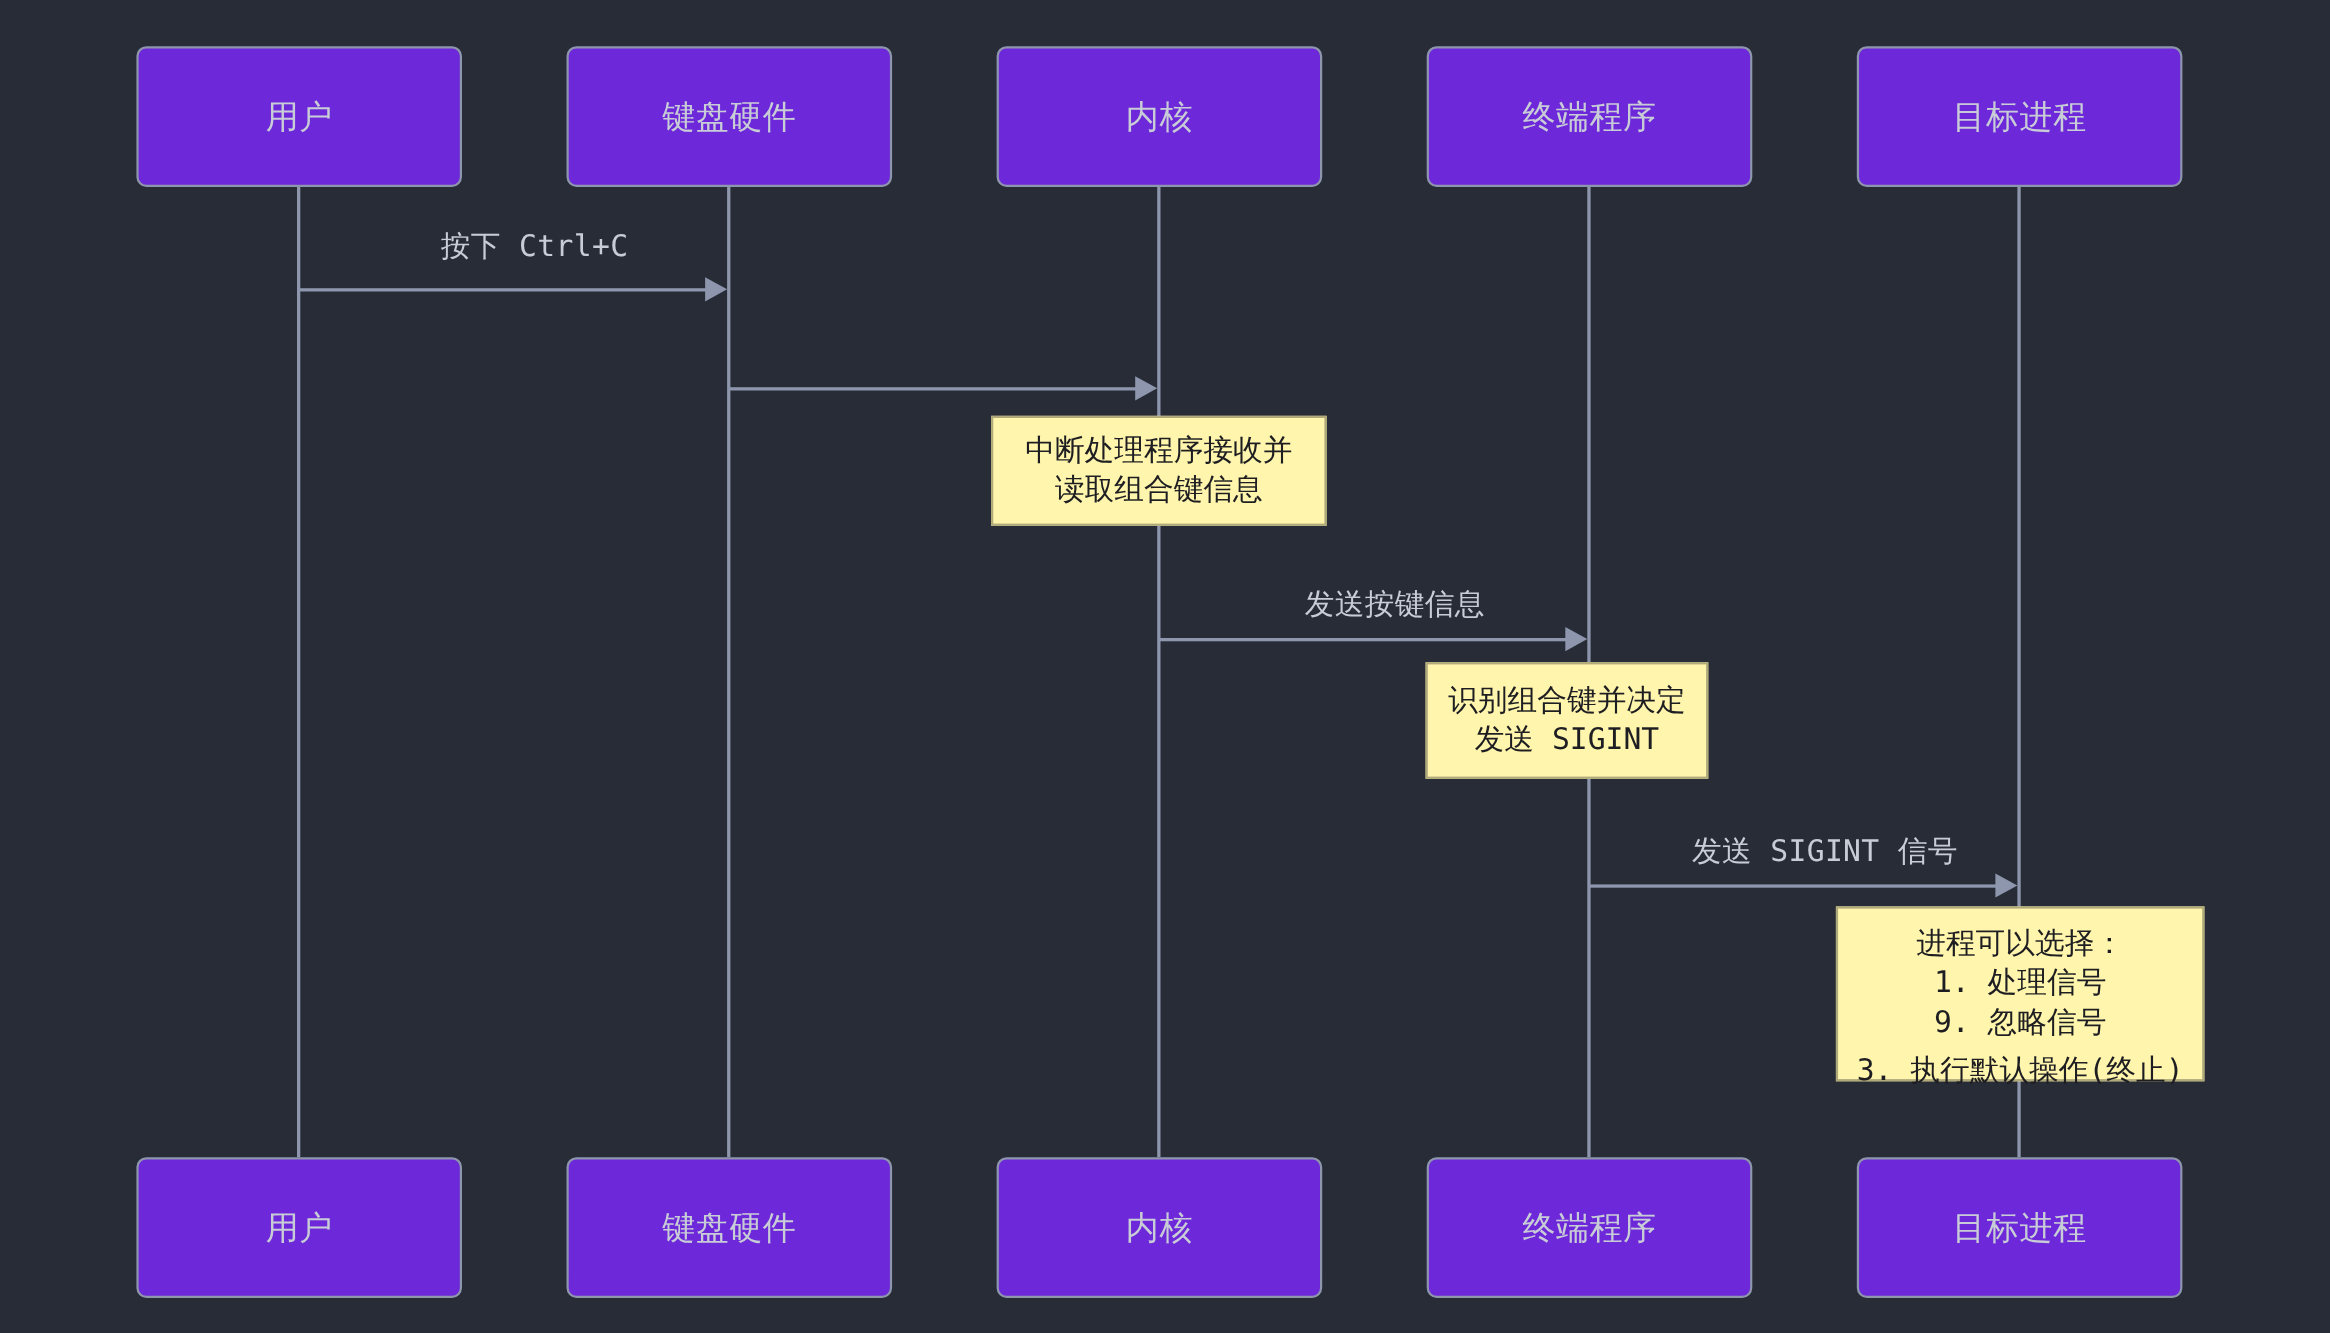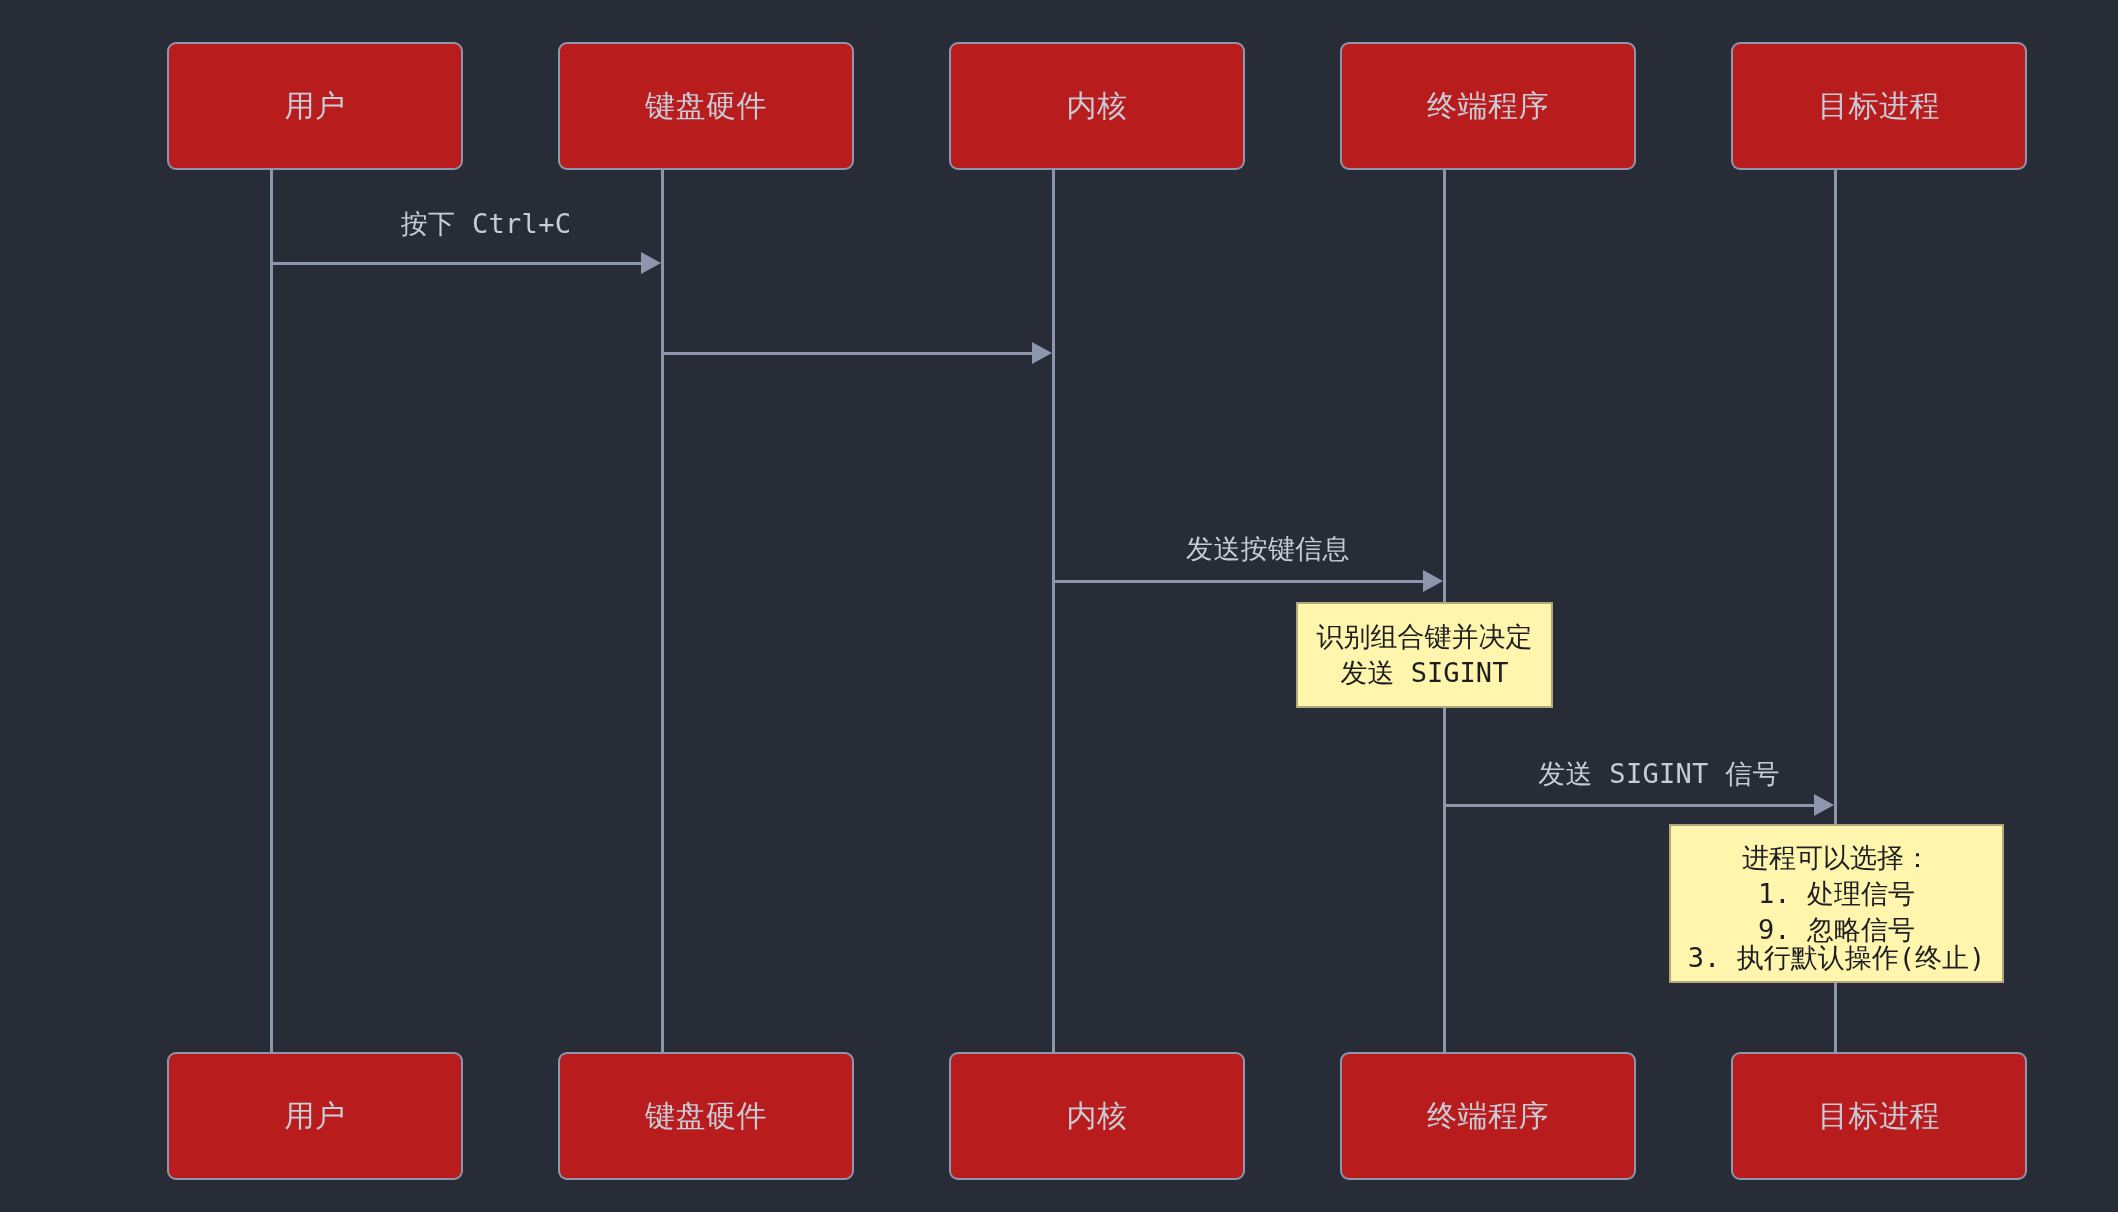--- a/index.html
+++ b/index.html
@@ -15,28 +15,27 @@
     overflow: hidden;
     font-family: "DejaVu Sans", "Liberation Sans", sans-serif;
   }
 
   
   .participant {
     position: absolute;
     width: 296px;
     height: 128px;
     box-sizing: border-box;
-    background: #b91c1c;
+    background: #6d28d9;
     border: 2px solid #8d96ad;
     border-radius: 9px;
     display: flex;
     align-items: center;
     justify-content: center;
     z-index: 6;
-    margin-left: 43px;
   }
   .participant .plabel {
     font-size: 30px;
     color: #c8ccd6;
     letter-spacing: 0.5px;
     white-space: nowrap;
   }
 
   
   .lifeline {
@@ -135,39 +134,43 @@
     <span class="plabel">目标进程</span>
   </div>
 
   <div class="msg-label mono-mix" style="left:271px; top:206px; width:390px;">按下 Ctrl+C</div>
   <div class="msg-line" style="left:271px; top:262px; width:372px;"></div>
   <div class="msg-head" style="left:641px; top:252px;"></div>
 
   <div class="msg-line" style="left:662px; top:352px; width:372px;"></div>
   <div class="msg-head" style="left:1032px; top:342px;"></div>
 
+  <div class="note" style="left:901px; top:378px; width:305px; height:100px;">
+    <div class="note-line">中断处理程序接收并</div>
+    <div class="note-line">读取组合键信息</div>
+  </div>
 
   <div class="msg-label" style="left:1053px; top:531px; width:390px;">发送按键信息</div>
   <div class="msg-line" style="left:1053px; top:580px; width:372px;"></div>
   <div class="msg-head" style="left:1423px; top:570px;"></div>
 
   <div class="note" style="left:1296px; top:602px; width:257px; height:106px;">
     <div class="note-line">识别组合键并决定</div>
     <div class="note-line mono-mix">发送 SIGINT</div>
   </div>
 
   <div class="msg-label mono-mix" style="left:1444px; top:756px; width:390px;">发送 SIGINT 信号</div>
   <div class="msg-line" style="left:1444px; top:804px; width:372px;"></div>
   <div class="msg-head" style="left:1814px; top:794px;"></div>
 
   <div class="note" style="left:1669px; top:824px; width:335px; height:159px; justify-content:flex-start; padding-top:14px;">
     <div class="note-line">进程可以选择：</div>
     <div class="note-line mono-mix">1.  处理信号</div>
     <div class="note-line mono-mix">9.  忽略信号</div>
-    <div class="note-overflow mono-mix" style="top:114px;">3.  执行默认操作(终止)</div>
+    <div class="note-overflow mono-mix" style="top:130px;">3.  执行默认操作(终止)</div>
   </div>
 
   <div class="participant" style="left:124px; top:1052px;">
     <span class="plabel">用户</span>
   </div>
   <div class="participant" style="left:515px; top:1052px;">
     <span class="plabel">键盘硬件</span>
   </div>
   <div class="participant" style="left:906px; top:1052px;">
     <span class="plabel">内核</span>

